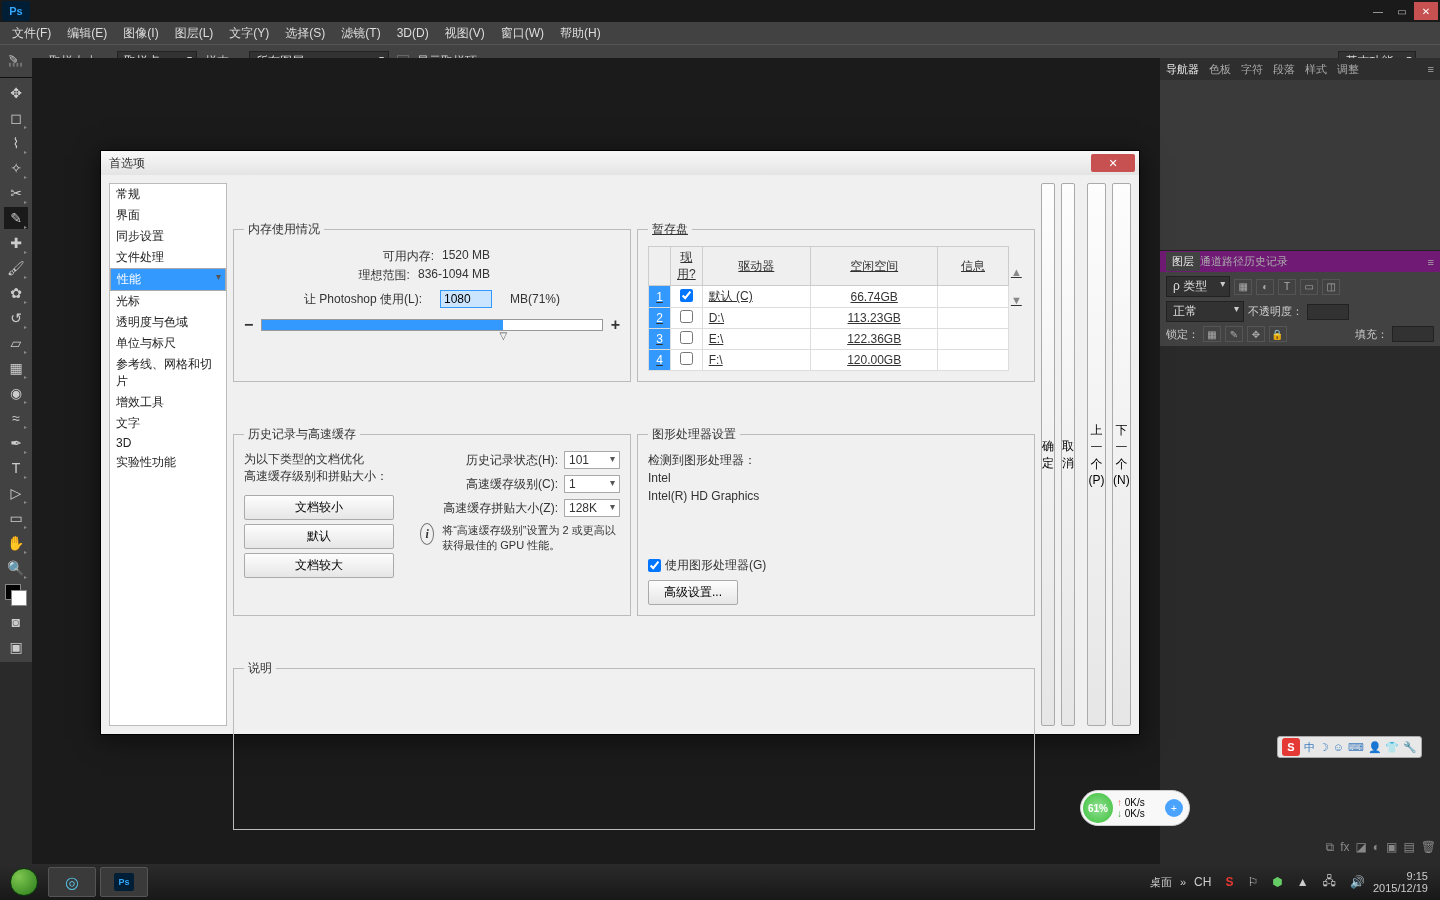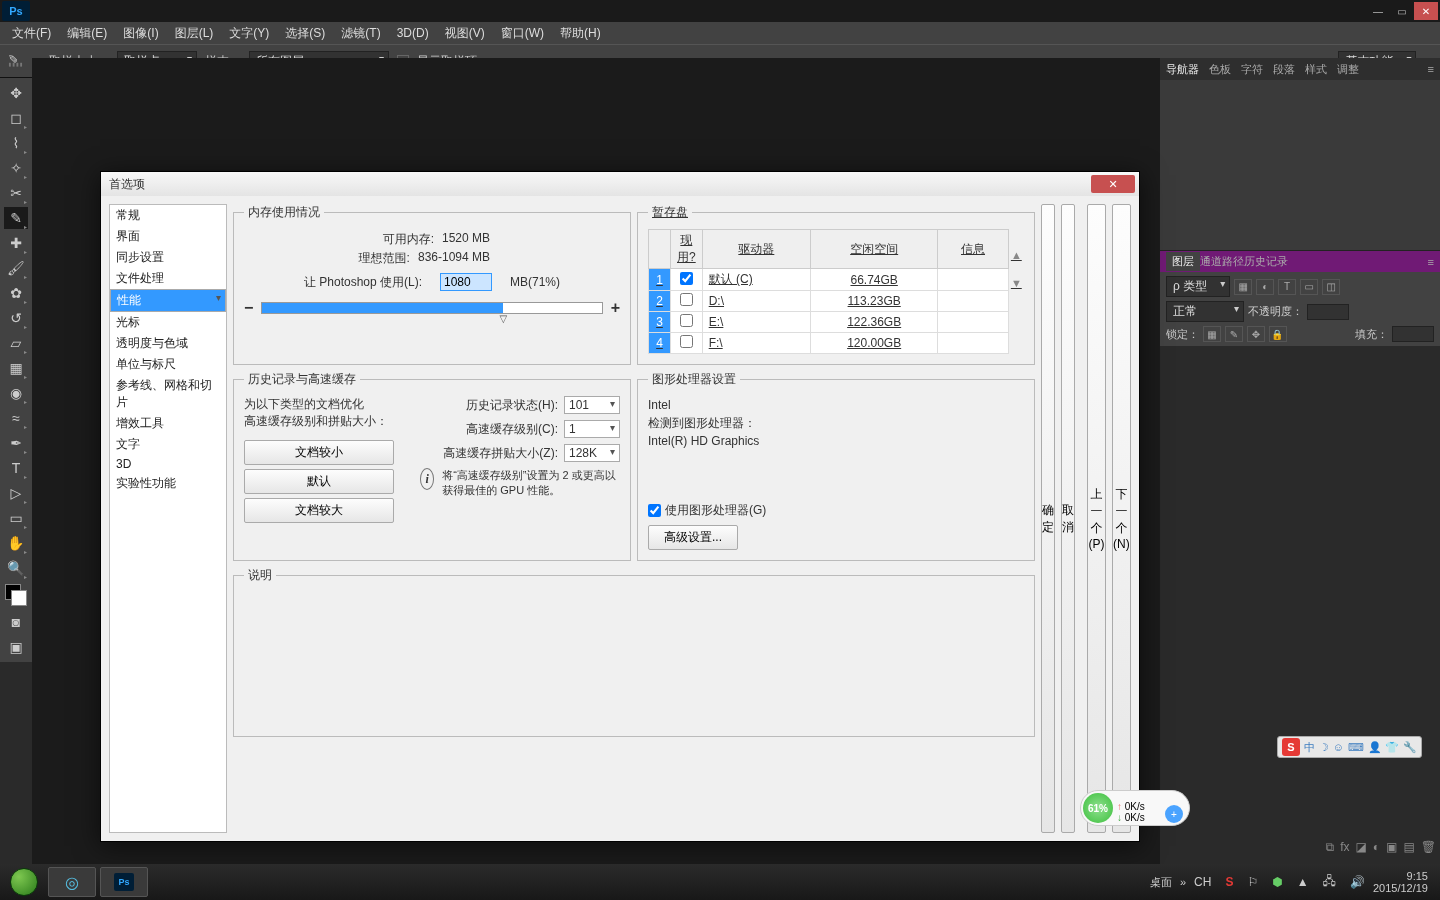--- a/index.html
+++ b/index.html
@@ -46,32 +46,32 @@
 .layers-tabbar { height:22px; background:#701a75; display:flex; align-items:center; padding:0 6px; color:#aaa; font-size:11px; border-top:1px solid #222;}
 .layers-tabbar .active { color:#eee; background:#424242; padding:2px 6px;}
 .layers-controls { background:#424242; padding:4px 6px; display:flex; flex-direction:column; gap:4px; font-size:11px; color:#ccc;}
 .lc-row { display:flex; align-items:center; gap:4px;}
 .lc-row .icon-btn { width:18px; height:16px; border:1px solid #555; display:inline-flex; align-items:center; justify-content:center; color:#aaa; font-size:10px;}
 .lc-row input { background:#323232; border:1px solid #222; color:#ccc; padding:1px 4px; font-size:11px; width:42px;}
 .layers-footer { position:absolute; bottom:46px; right:4px; display:flex; gap:6px; color:#888; font-size:12px;}
 .layers-footer span { cursor:pointer;}
 
 
-.dialog { position:absolute; left:100px; top:171px; width:1040px; height:671px; background:#f0f0f0; border:1px solid #000; box-shadow:0 4px 24px rgba(0,0,0,0.6);}
+.dialog { position:absolute; left:100px; top:150px; width:1040px; height:585px; background:#f0f0f0; border:1px solid #000; box-shadow:0 4px 24px rgba(0,0,0,0.6);}
 .dlg-titlebar { height:24px; background:linear-gradient(#f8f8f8,#e4e4e4); display:flex; align-items:center; padding:0 4px 0 8px; font-size:12px; color:#333;}
 .dlg-close { margin-left:auto; width:44px; height:18px; background:#c75050; color:#fff; display:flex; align-items:center; justify-content:center; font-size:11px; cursor:pointer; border-radius:2px;}
 .dlg-body { position:absolute; top:24px; left:0; right:0; bottom:0; padding:8px; display:flex; gap:6px;}
 .dlg-sidebar { width:118px; background:#fff; border:1px solid #bbb; overflow:auto;}
 .dlg-sidebar ul { list-style:none;}
 .dlg-sidebar li { padding:2px 6px; font-size:12px; cursor:pointer; color:#222;}
 .dlg-sidebar li.sel { background:#3399ff; color:#fff;}
 .dlg-main { flex:1; display:flex; flex-direction:column; gap:6px;}
 .dlg-right { width:90px; display:flex; flex-direction:row; gap:6px;}
 .btn { background:linear-gradient(#fdfdfd,#e6e6e6); border:1px solid #aaa; padding:3px 0; font-size:12px; cursor:pointer; text-align:center; border-radius:2px;}
-fieldset { border:1px solid #bbb; padding:8px 10px 10px; font-size:12px; color:#333;}
+fieldset { border:1px solid #bbb; padding:8px 10px 10px; font-size:12px; color:#333;margin-top:38px;}
 legend { padding:0 4px; font-size:12px;}
 .mem-row { display:flex; justify-content:flex-end; gap:8px; margin:2px 0;}
 .let-row { display:flex; align-items:center; gap:18px; margin:6px 0;}
 input.num { width:52px; border:1px solid #3399ff; background:#cce5ff; padding:1px 3px; font-size:12px; text-align:left;}
 .slider-row { display:flex; align-items:center; gap:8px; margin-top:8px;}
 .slider { flex:1; height:12px; background:#fff; border:1px solid #999; position:relative;}
 .slider-fill { position:absolute; left:0; top:0; bottom:0; width:71%; background:#3399ff;}
 .slider-knob { position:absolute; left:71%; top:10px; transform:translateX(-50%); font-size:10px; color:#555;}
 .minus, .plus { font-size:16px; font-weight:bold;}
 .drive-table { width:100%; border-collapse:collapse; background:#fff; font-size:12px;}
@@ -101,21 +101,21 @@
 .task-btn { width:48px; height:30px; background:#3a3a3a; border:1px solid #555; display:flex; align-items:center; justify-content:center; border-radius:2px;}
 .tray { margin-left:auto; display:flex; align-items:center; gap:8px; color:#ccc; font-size:11px; padding-right:8px;}
 .clock { text-align:right; line-height:1.1;}
 .tray-icons { display:flex; gap:14px; align-items:center;}
 .tray-icons span { font-size:12px;}
 
 
 .ime-bar { position:absolute; right:18px; top:736px; height:22px; background:#e8e8e8; border:1px solid #aaa; display:flex; align-items:center; gap:4px; padding:0 4px; font-size:11px; border-radius:3px;}
 .ime-bar .sogou { width:18px; height:18px; background:#e53935; color:#fff; display:flex; align-items:center; justify-content:center; font-weight:bold; border-radius:3px;}
 .ime-bar span { color:#3a7bbf; cursor:pointer;}
-.net-meter { position:absolute; right:250px; top:790px; width:110px; height:36px; background:#f8f8f8; border:1px solid #ccc; border-radius:18px; display:flex; align-items:flex-end; gap:4px; padding:2px 6px 2px 2px; font-size:10px;}
+.net-meter { position:absolute; right:250px; top:790px; width:110px; height:36px; background:#f8f8f8; border:1px solid #ccc; border-radius:18px; display:flex; align-items:center; gap:4px; padding:2px 6px 2px 2px; font-size:10px;}
 .net-pct { width:30px; height:30px; border-radius:50%; background:radial-gradient(circle,#8fe08f,#3bbf3b); color:#fff; display:flex; align-items:center; justify-content:center; font-size:10px; font-weight:bold;}
 .net-lines { line-height:1.1;}
 .net-plus { width:18px; height:18px; border-radius:50%; background:#4aa3ff; color:#fff; display:flex; align-items:center; justify-content:center; margin-left:auto;}
 </style>
 </head>
 <body>
 
 <div class="app">
 
   <div class="titlebar">
@@ -372,22 +372,22 @@
                   <span class="info-ico">i</span>
                   <span style="font-size:11px;">将“高速缓存级别”设置为 2 或更高以获得最佳的 GPU 性能。</span>
                 </div>
               </div>
             </div>
           </fieldset>
 
           <fieldset class="gpu-fs">
             <legend>图形处理器设置</legend>
             <div class="gpu-lines">
+              <div>检测到图形处理器：</div>
               <div>Intel</div>
-              <div>检测到图形处理器：</div>
               <div>Intel(R) HD Graphics</div>
             </div>
             <div class="gpu-chk">
               <input type="checkbox" checked="" style="">
               <label>使用图形处理器(G)</label>
             </div>
             <button class="btn" style="width:90px; margin-top:6px;">高级设置...</button>
           </fieldset>
         </div>
 

